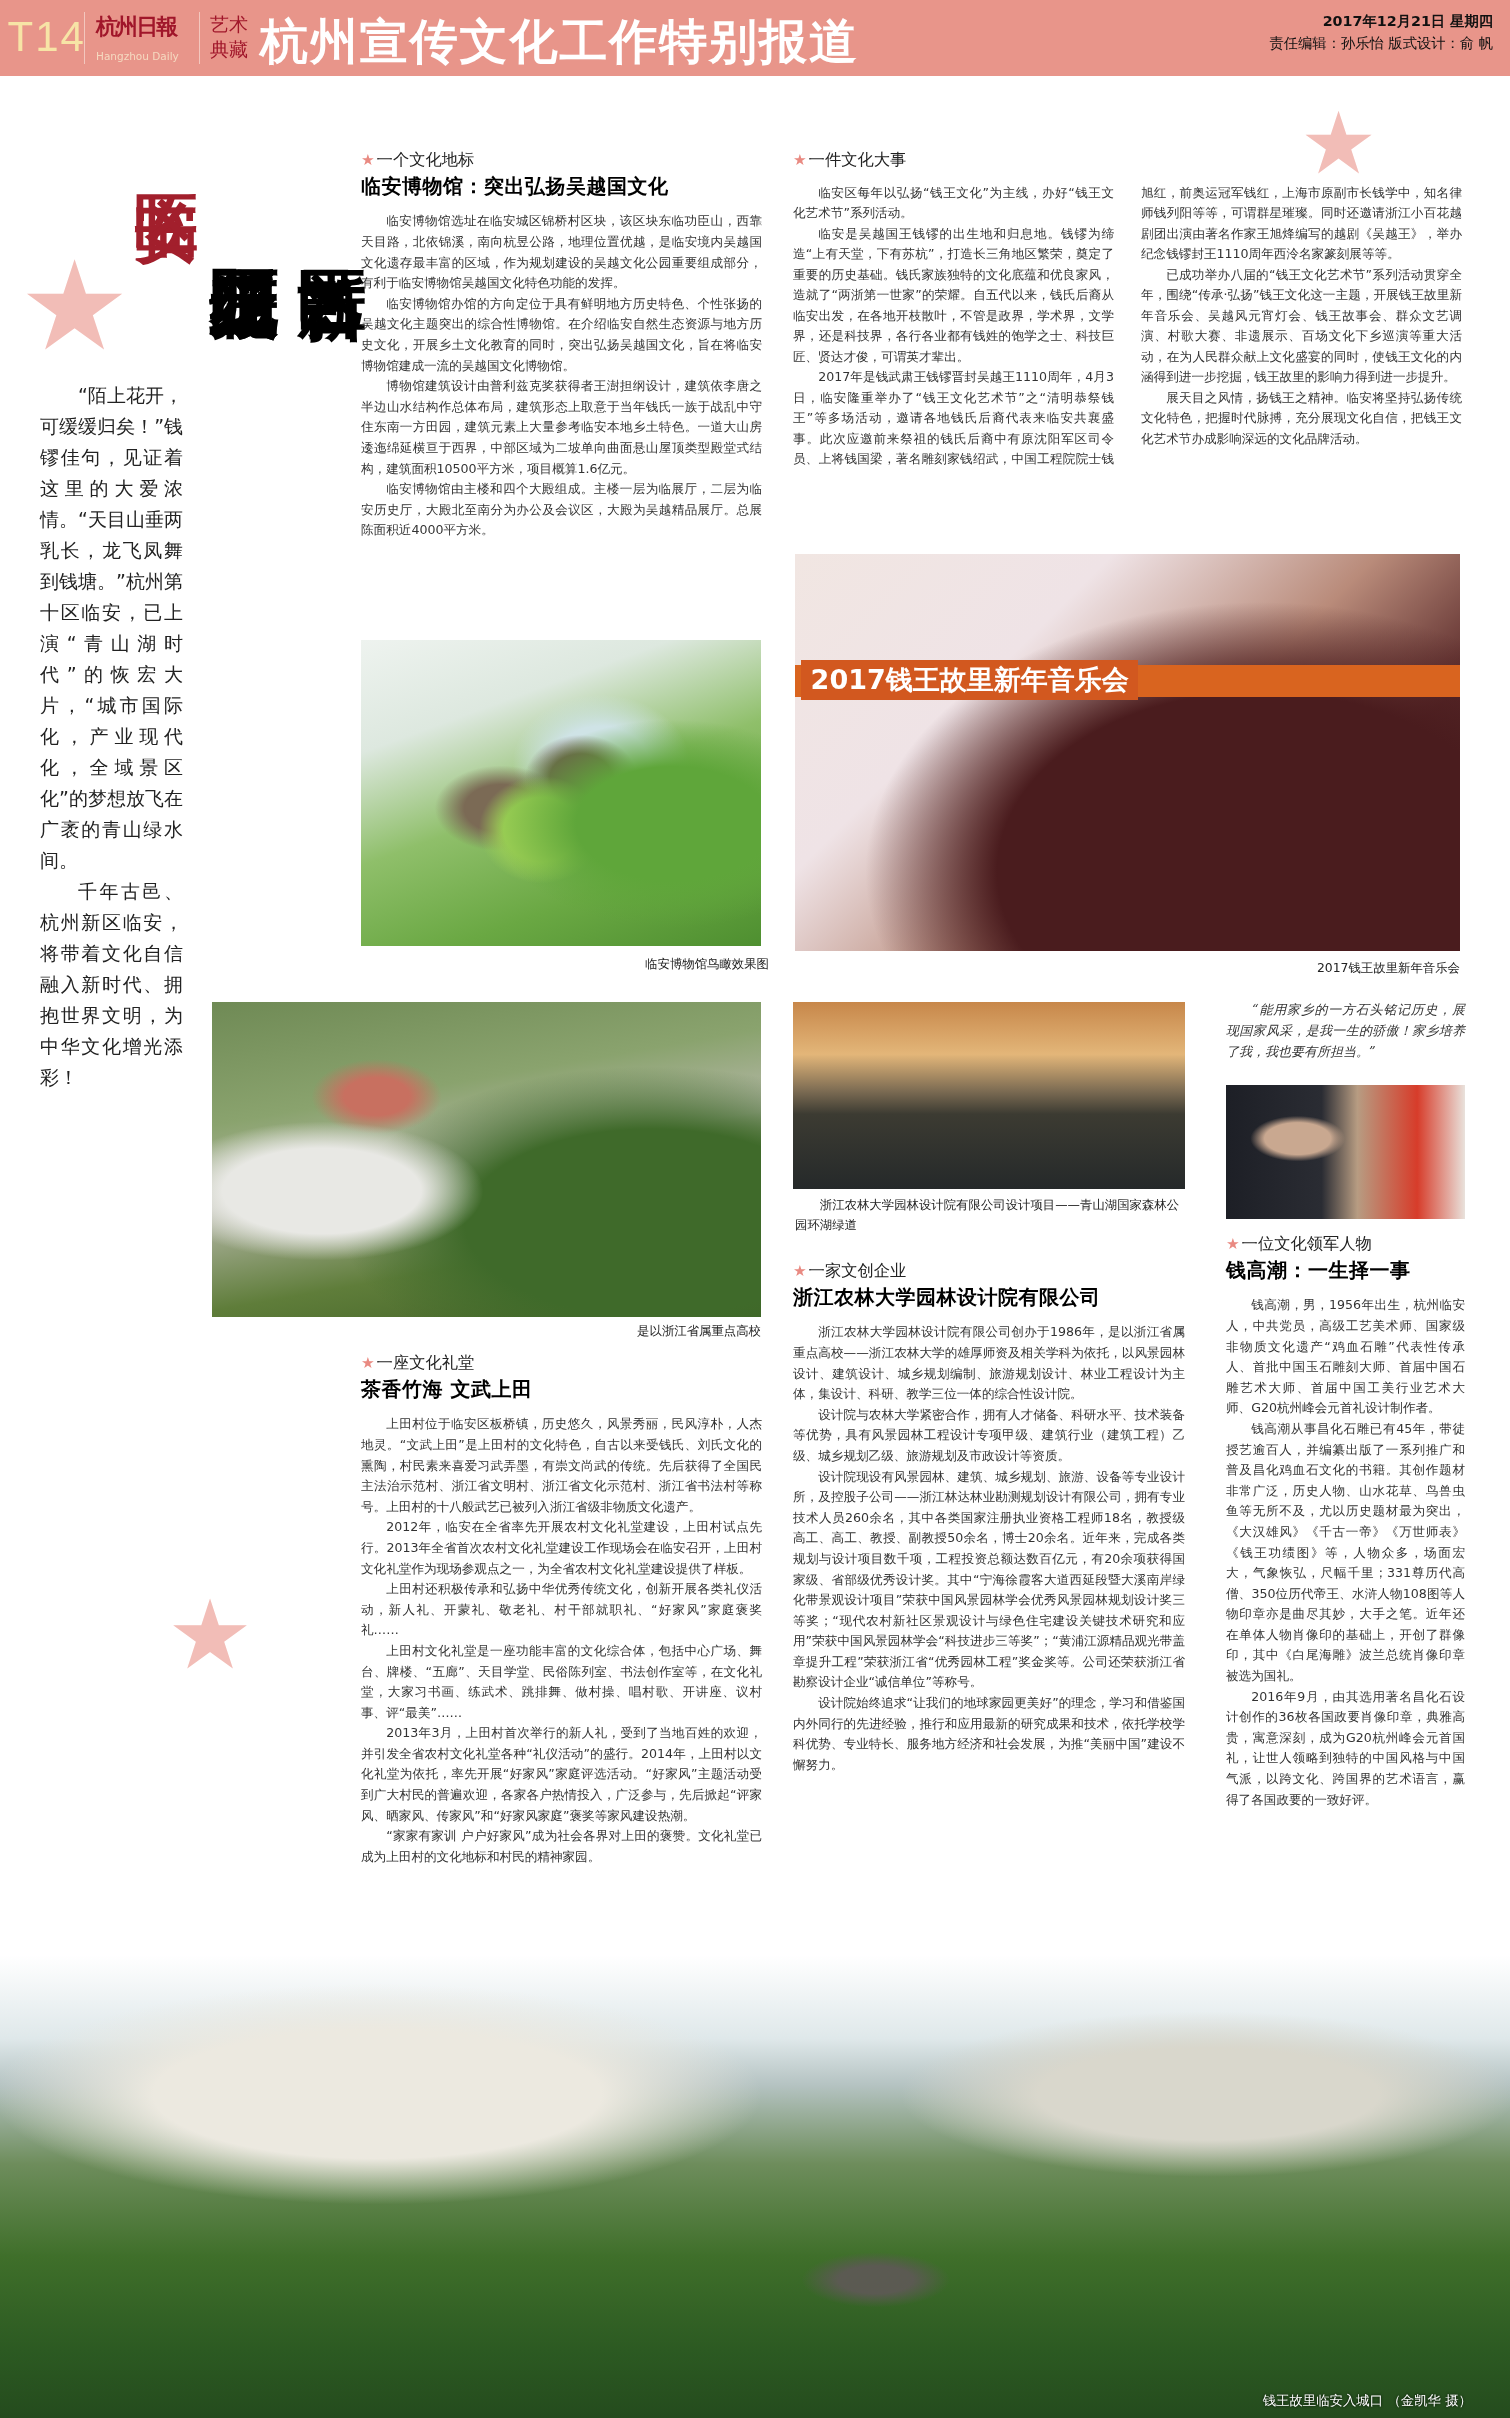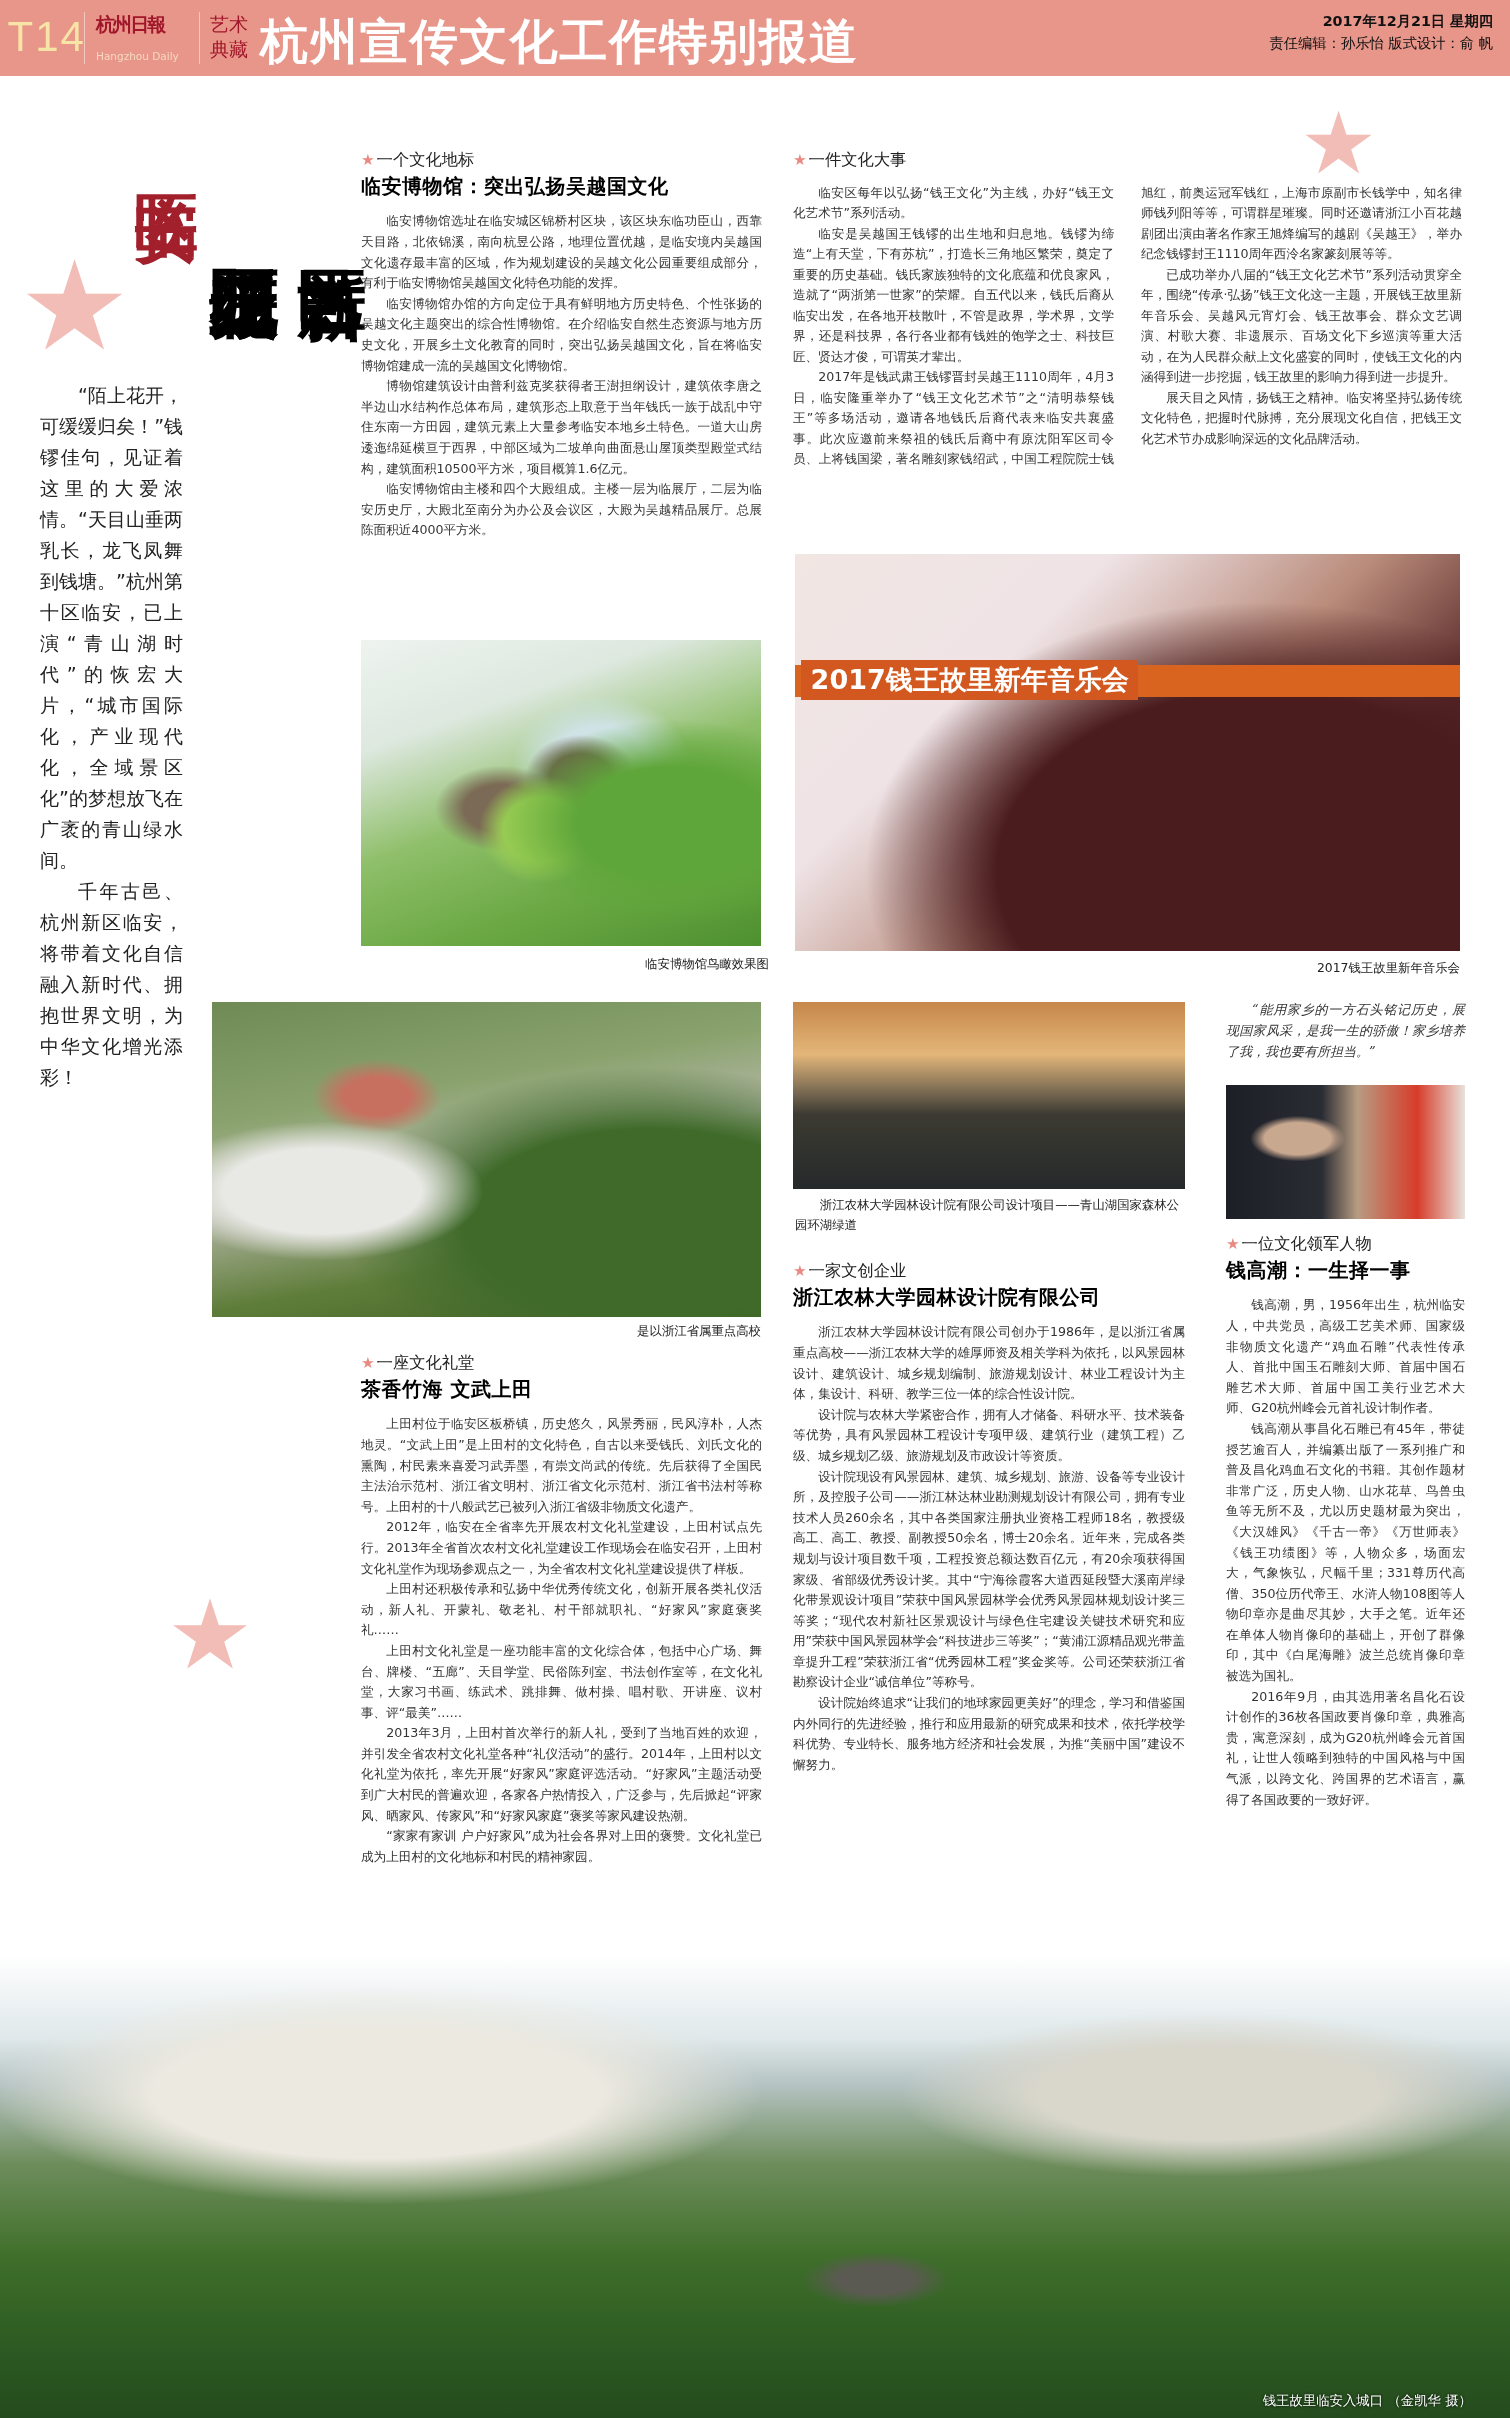--- a/index.html
+++ b/index.html
@@ -2,21 +2,21 @@
 <html><head>
 <meta charset="utf-8">
 <style>
   * { box-sizing: border-box; margin: 0; padding: 0; }
   body { width: 1510px; height: 2418px; background: #ffffff; position: relative; overflow: hidden; font-family: "DejaVu Sans", "Liberation Sans", sans-serif; color: #222; }
   .abs { position: absolute; }
   
   #masthead { left: 0; top: 0; width: 1510px; height: 76px; background: #e8958a; }
   #page-no { left: 7.6px; top: 13.4px; font-size: 42px; color: #f7e4a6; font-family: "Liberation Sans", sans-serif; letter-spacing: 1.9px; }
   .vsep { width: 1px; height: 52px; background: #f3c7be; top: 12.4px; }
-  #paper-name { left: 96px; top: 11.5px; font-size: 19px; font-weight: bold; color: #a0162a; font-family: "DejaVu Serif", serif; letter-spacing: -1.9px; }
+  #paper-name { left: 96px; top: 11.5px; font-size: 22px; font-weight: bold; color: #a0162a; font-family: "DejaVu Serif", serif; letter-spacing: -1.9px; }
   #paper-en { left: 96px; top: 50px; font-size: 10.5px; color: #f5d9c0; }
   #section1 { left: 210px; top: 11.5px; font-size: 19px; color: #a0162a; line-height: 25px; }
   #header-title { left: 260px; top: 9.6px; font-size: 48px; color: #ffffff; font-weight: bold; letter-spacing: 1.9px; }
   #header-date { right: 17px; top: 11.5px; font-size: 14.3px; color: #111; font-weight: bold; }
   #header-credit { right: 17px; top: 34px; font-size: 14.3px; color: #111; }
   
   .star { color: #f2bdb7; line-height: 1; }
   
   .vtitle { writing-mode: vertical-rl; font-weight: bold; line-height: 1; letter-spacing: 0px; }
   #title-linan { left: 134px; top: 143px; font-size: 65px; color: #a21f2c; }

